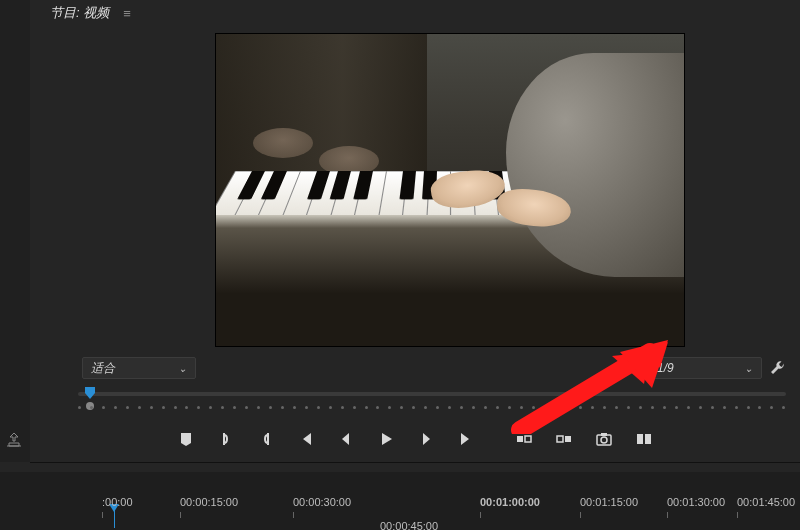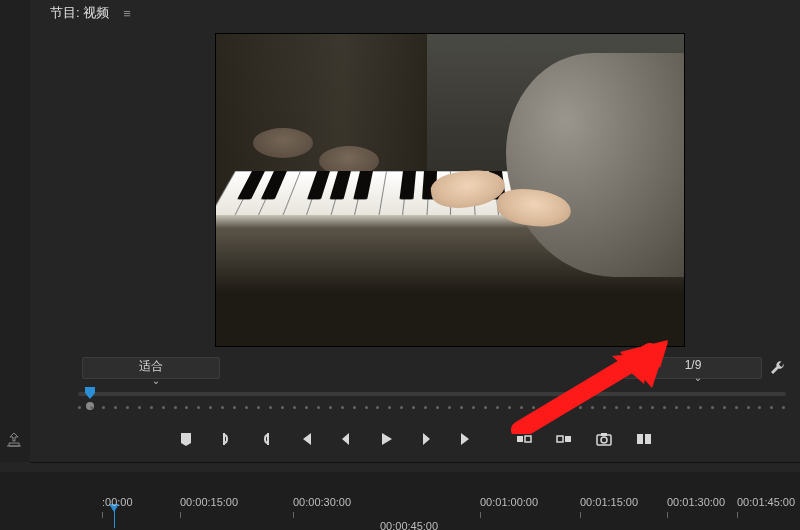--- a/index.html
+++ b/index.html
@@ -1,38 +1,38 @@
 <!DOCTYPE html>
 <html><head>
 <meta charset="utf-8">
 <style>
 html,body{margin:0;padding:0;width:800px;height:530px;background:#1a1a1a;font-family:"Microsoft YaHei",Arial,sans-serif;overflow:hidden;color:#c8c8c8;font-size:12px;}
 .outer{position:relative;width:800px;height:530px;background:#252525;}
-.panel{position:absolute;left:30px;top:0;right:0;height:462px;background:#252525;border-bottom:1px solid #111;}
+.panel{position:absolute;left:30px;top:0;right:0;height:462px;background:#252525;border-bottom:1px solid #111;font-style:italic;}
 .tab-bar{height:24px;padding:4px 0 0 20px;}
 .tab{display:inline-flex;align-items:center;gap:8px;color:#e0e0e0;font-size:13px;}
 .ham{margin-left:6px;color:#888;}
 .video-area{position:absolute;left:186px;top:34px;width:468px;height:312px;background:#000;box-shadow:0 0 0 1px #000;overflow:hidden;}
 
 .scene{position:relative;width:100%;height:100%;background:linear-gradient(180deg,#4a4a44 0%,#3a3832 30%,#1a1612 100%);}
 .piano-top{position:absolute;left:0;top:58%;width:100%;height:42%;background:linear-gradient(180deg,#c8c4b8 0%,#5a5448 10%,#1e1a14 60%);}
 .reflection{position:absolute;left:0;top:0;width:45%;height:60%;background:linear-gradient(90deg,#252018 0%,#3a342a 60%,#252018 100%);opacity:0.85;}
 .keys{position:absolute;left:4%;top:44%;width:92%;height:26%;transform:perspective(520px) rotateX(54deg);transform-origin:top;display:flex;}
 .keys .wk{flex:1;background:linear-gradient(#fff,#e4e0d6);border-left:1px solid #888;border-top:1px solid #999;}
 .keys .bk{position:absolute;top:0;width:3%;height:56%;background:#0c0a08;border-radius:0 0 2px 2px;}
 .suit{position:absolute;right:-4%;top:6%;width:42%;height:72%;background:radial-gradient(ellipse at 30% 30%,#9a968e 0%,#7a766e 40%,#4a463e 100%);border-radius:48% 0 0 60%;}
 .hand{position:absolute;width:74px;height:36px;background:radial-gradient(ellipse at 50% 40%,#f0d4b8,#d8b898 60%,#b89878 100%);border-radius:40% 50% 48% 46%;}
 .hand.h1{left:46%;top:44%;transform:rotate(-8deg);}
 .hand.h2{left:60%;top:50%;transform:rotate(6deg);}
 .refl-hand{position:absolute;width:60px;height:30px;background:radial-gradient(ellipse at 50% 40%,#a08a76,#6a5a4a);border-radius:50%;opacity:0.6;}
 .refl-hand.r1{left:8%;top:30%;}
 .refl-hand.r2{left:22%;top:36%;}
 .ctrl-row{position:absolute;left:48px;right:14px;top:356px;height:24px;display:flex;align-items:center;}
 .timecode{color:#28a5e0;font-size:15px;font-family:monospace;letter-spacing:1px;width:118px;}
-.dd{display:flex;align-items:center;justify-content:space-between;height:20px;padding:0 20px;background:#2e2e2e;border:1px solid #3c3c3c;border-radius:2px;color:#d8d8d8;font-size:12px;cursor:pointer;flex-direction:column;}
+.dd{display:flex;align-items:center;justify-content:space-between;height:20px;padding:0 8px;background:#2e2e2e;border:1px solid #3c3c3c;border-radius:2px;color:#d8d8d8;font-size:12px;cursor:pointer;}
 .dd.fit{width:96px;margin-left:4px;}
 .dd .chev{font-size:10px;color:#bbb;margin-left:10px;}
 .spacer{flex:1;}
 .dd.res{width:96px;}
 .wrench{margin-left:8px;color:#ccc;cursor:pointer;}
 .ruler{position:absolute;left:48px;right:14px;top:386px;height:24px;}
 .ruler .track{position:absolute;left:0;right:0;top:6px;height:4px;background:#3a3a3a;border-radius:2px;}
 .ruler .dot-track{position:absolute;left:0;right:0;top:18px;height:6px;display:flex;justify-content:space-between;}
 .ruler .dot-track span{width:3px;height:3px;background:#666;border-radius:50%;display:block;margin-top:2px;}
 .playhead{position:absolute;left:6px;top:0;width:12px;height:14px;}
@@ -286,19 +286,19 @@
 
   </div>
 
   <div class="lower">
     <div class="timeline-ruler" id="tl-ruler">
       <div class="tl-play" id="tl-play" style="left: 12px;"></div>
     <div class="tick" style="left: 0px;">:00:00<div class="mk"></div></div>
         <div class="tick" style="left: 78px;">00:00:15:00<div class="mk"></div></div>
         <div class="tick" style="left: 178px; margin-left: 13px;">00:00:30:00<div class="mk"></div></div>
         <div class="tick" style="left: 278px; margin-top: 24px;">00:00:45:00<div class="mk"></div></div>
-        <div class="tick" style="left: 378px;">00:01:00:00<div class="mk"></div></div>
+        <div class="tick" style="left: 378px; font-weight: bold;">00:01:00:00<div class="mk"></div></div>
         <div class="tick" style="left: 478px;">00:01:15:00<div class="mk"></div></div>
         <div class="tick" style="left: 565px;">00:01:30:00<div class="mk"></div></div>
         <div class="tick" style="left: 635px;">00:01:45:00<div class="mk"></div></div>
       </div>
   </div>
 </div>
 
 </body></html>

